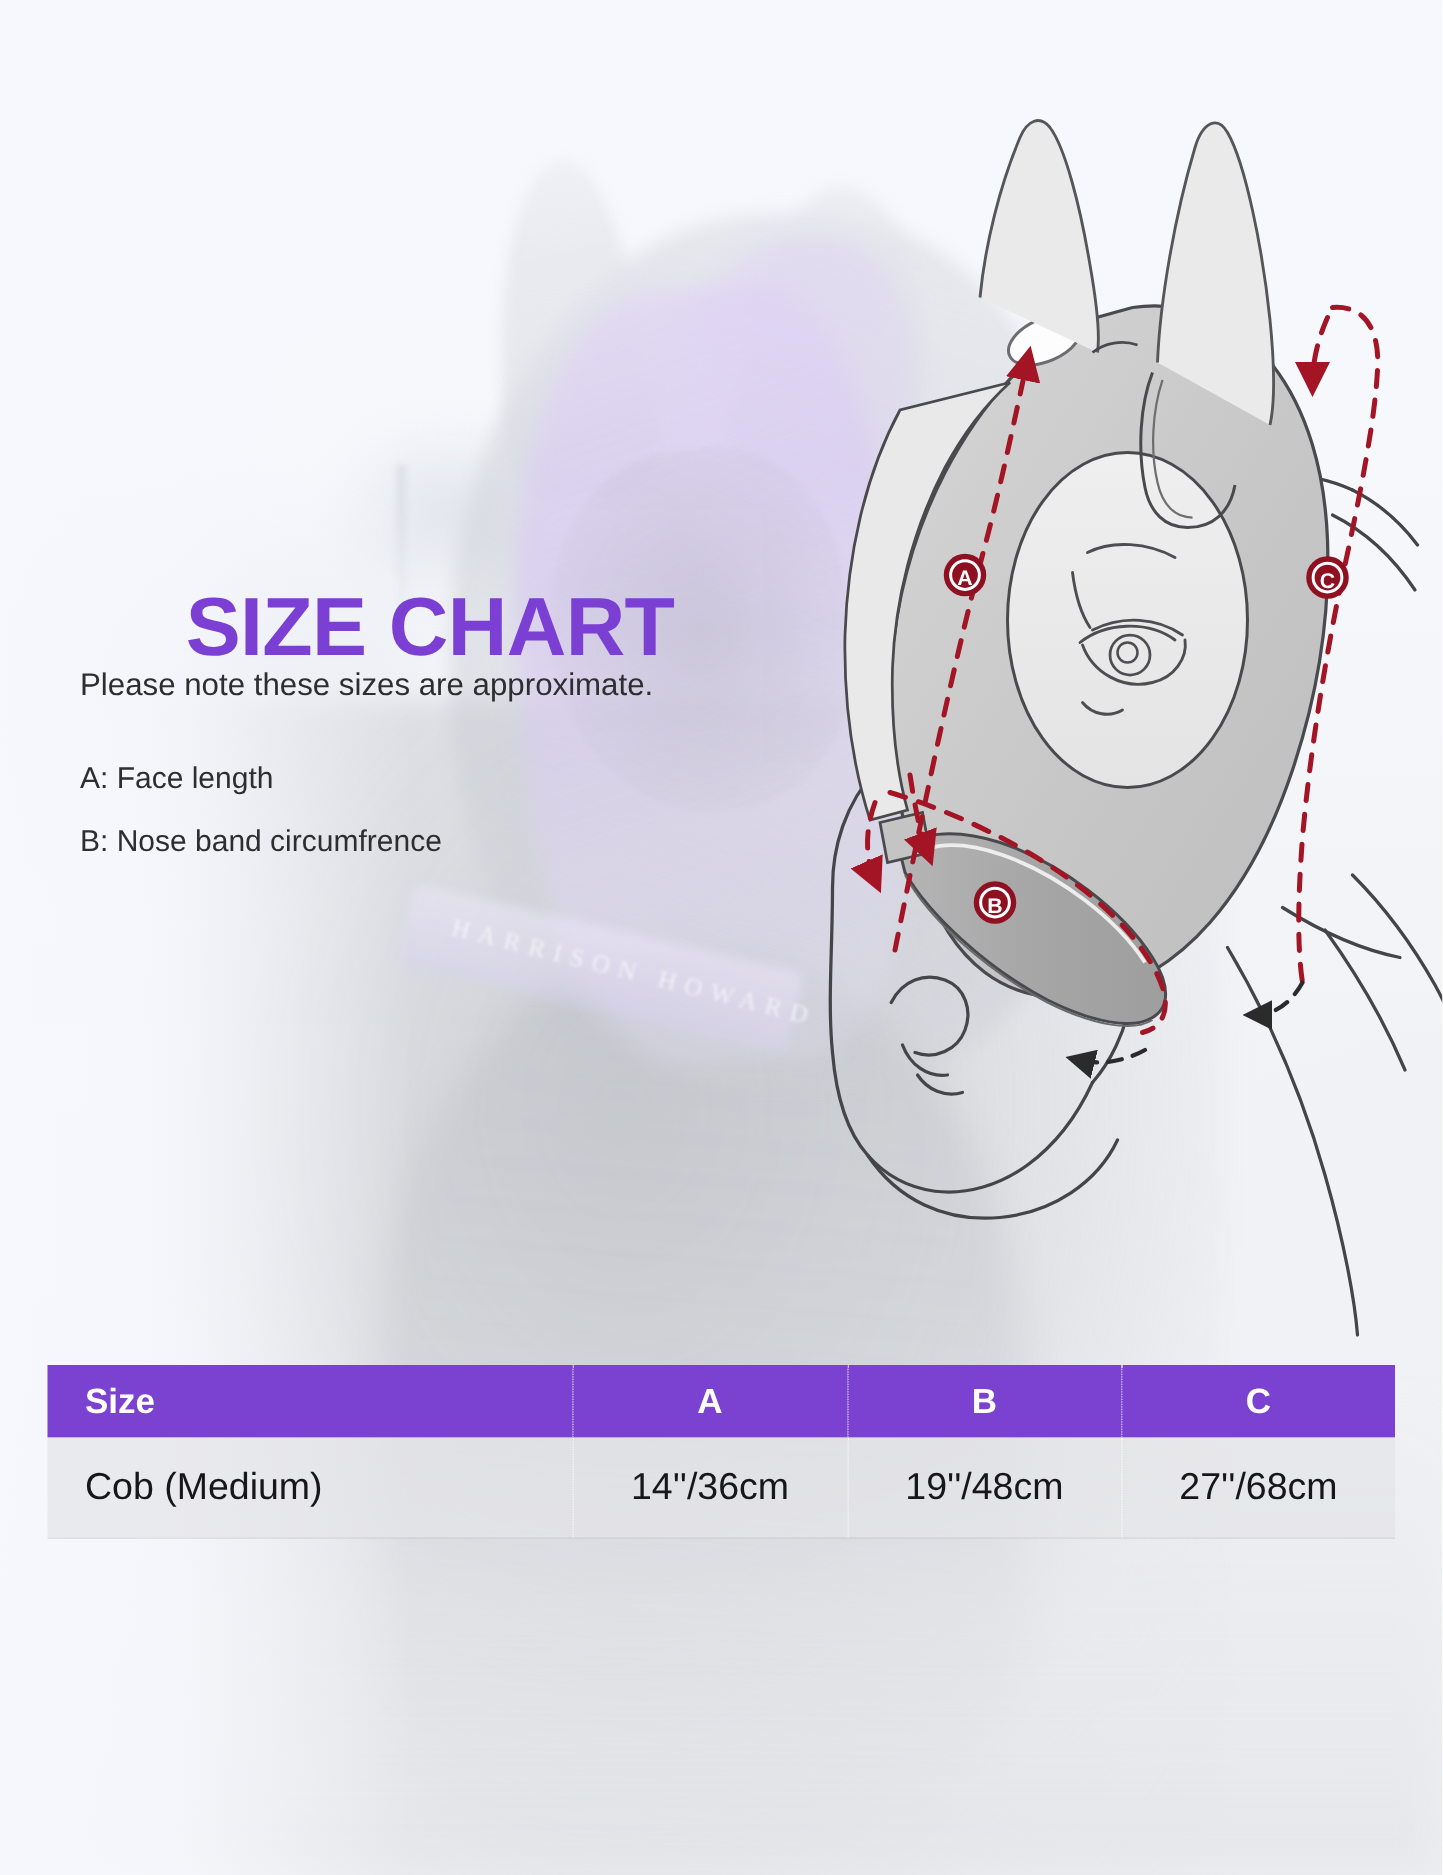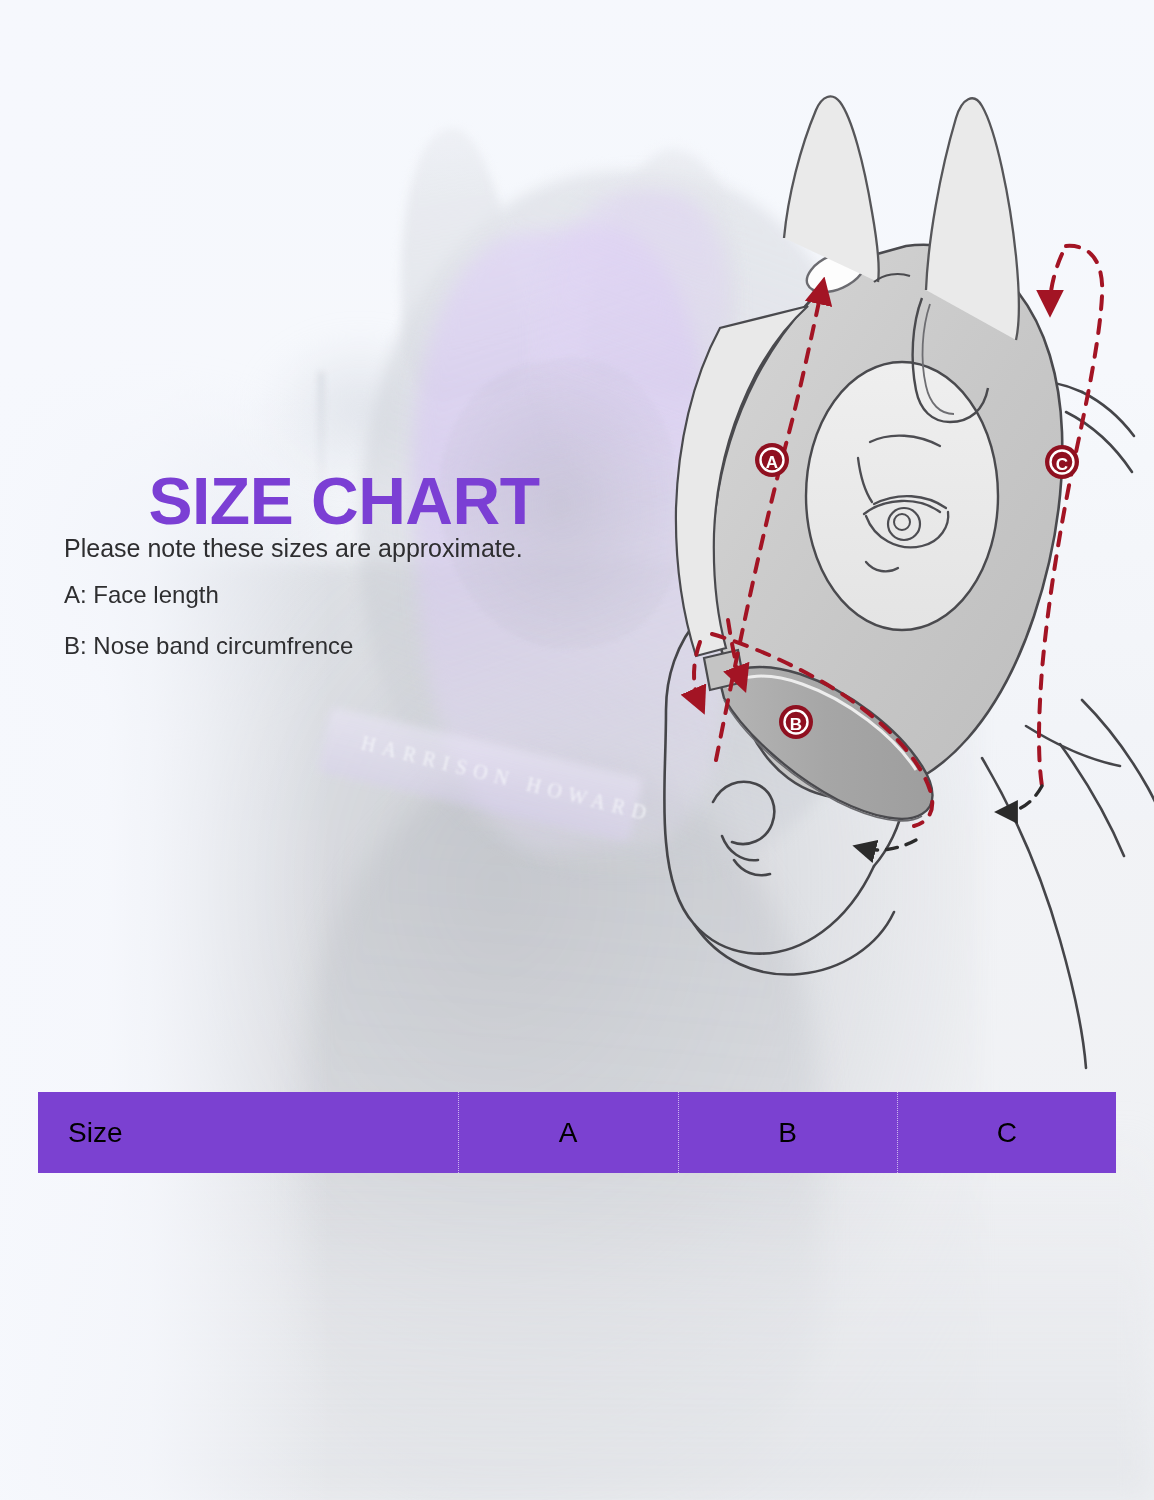--- a/index.html
+++ b/index.html
@@ -170,21 +170,21 @@
     color: #7b3fd4;
     font-family: "Liberation Sans", sans-serif;
     text-align: center;
   }
   #subtitle {
     font-size: 25px;
     color: #2e2e30;
     font-weight: 400;
   }
   #legend-list {
-    margin-top: 20px;
+    margin-top: 48px;
   }
   .legend-row {
     font-size: 24px;
     color: #2e2e30;
     line-height: 1.0;
     margin-bottom: 27px;
     white-space: nowrap;
   }
 
   
@@ -203,24 +203,24 @@
     position: absolute;
     left: 38px;
     top: 1092px;
     width: 1078px;
     z-index: 15;
     border-collapse: collapse;
     table-layout: fixed;
   }
   #size-table thead th {
     background: #7b41d1;
-    color: #000000;
+    color: #ffffff;
     font-size: 28px;
-    font-weight: 400;
-    height: 81px;
+    font-weight: 700;
+    height: 58px;
     padding: 0 0 0 30px;
     text-align: left;
     border-right: 1px dotted rgba(255,255,255,0.62);
   }
   #size-table thead th.col-measure {
     text-align: center;
     padding: 0;
   }
   #size-table thead th:last-child { border-right: none; }
 
@@ -440,16 +440,22 @@
     </colgroup>
     <thead>
       <tr>
         <th>Size</th>
         <th class="col-measure">A</th>
         <th class="col-measure">B</th>
         <th class="col-measure">C</th>
       </tr>
     </thead>
     <tbody>
+      <tr>
+        <td>Cob (Medium)</td>
+        <td class="col-measure">14''/36cm</td>
+        <td class="col-measure">19''/48cm</td>
+        <td class="col-measure">27''/68cm</td>
+      </tr>
     </tbody>
   </table>
 
 </div>
 
 </body></html>

